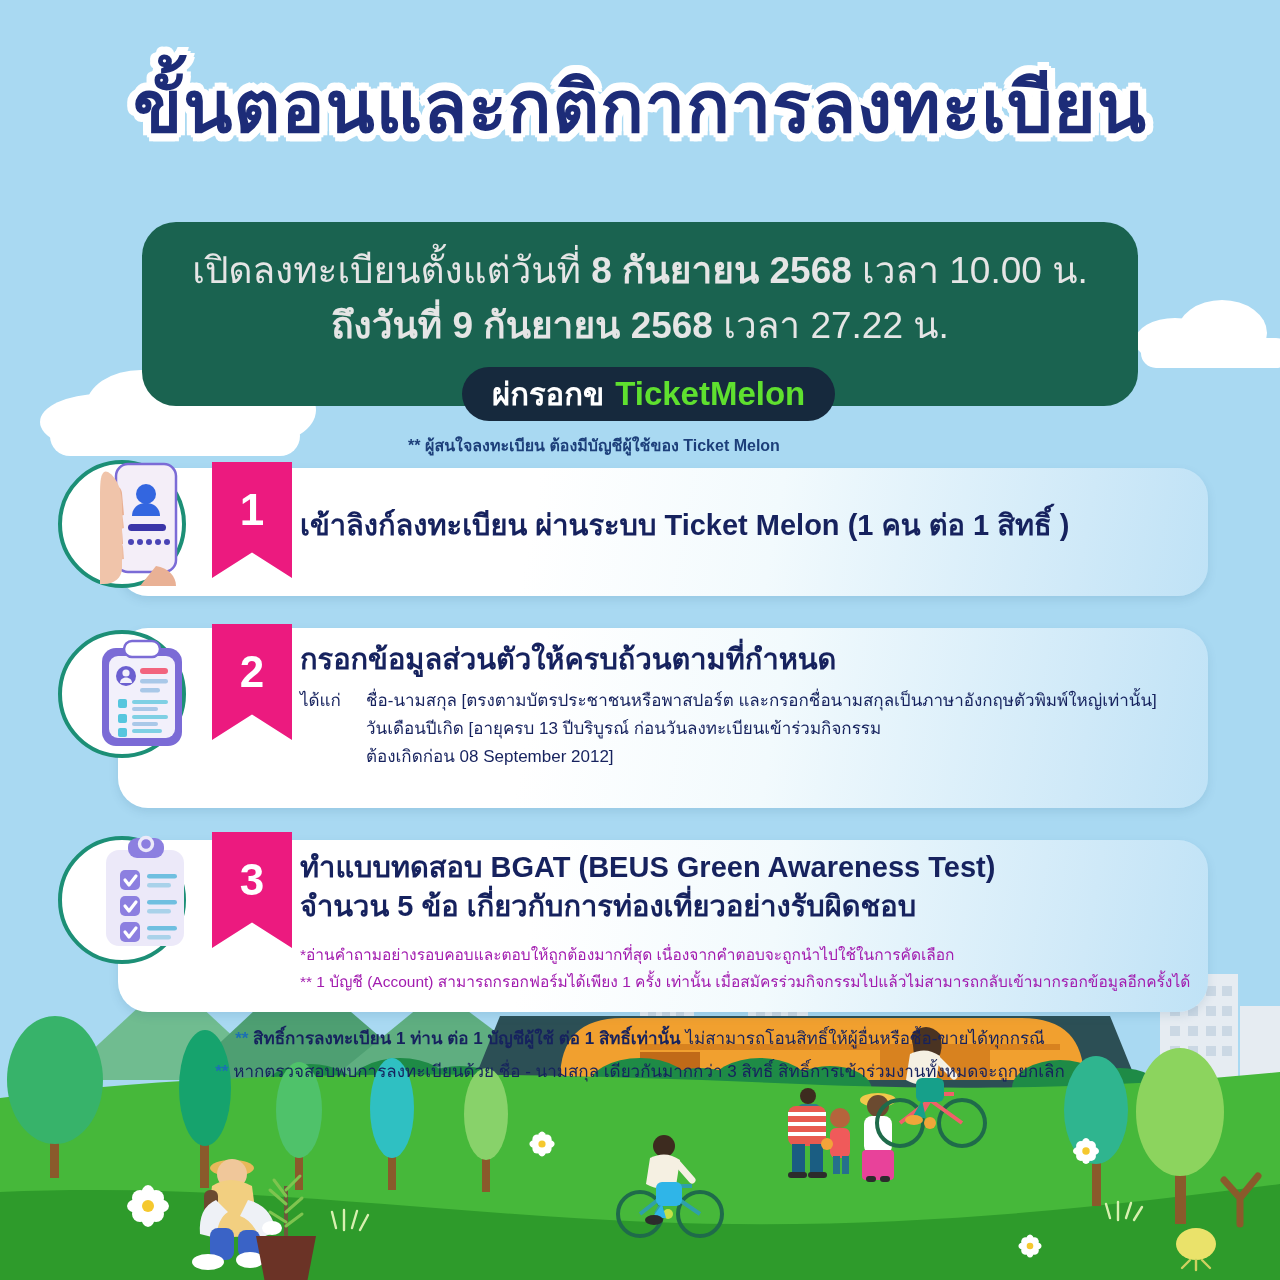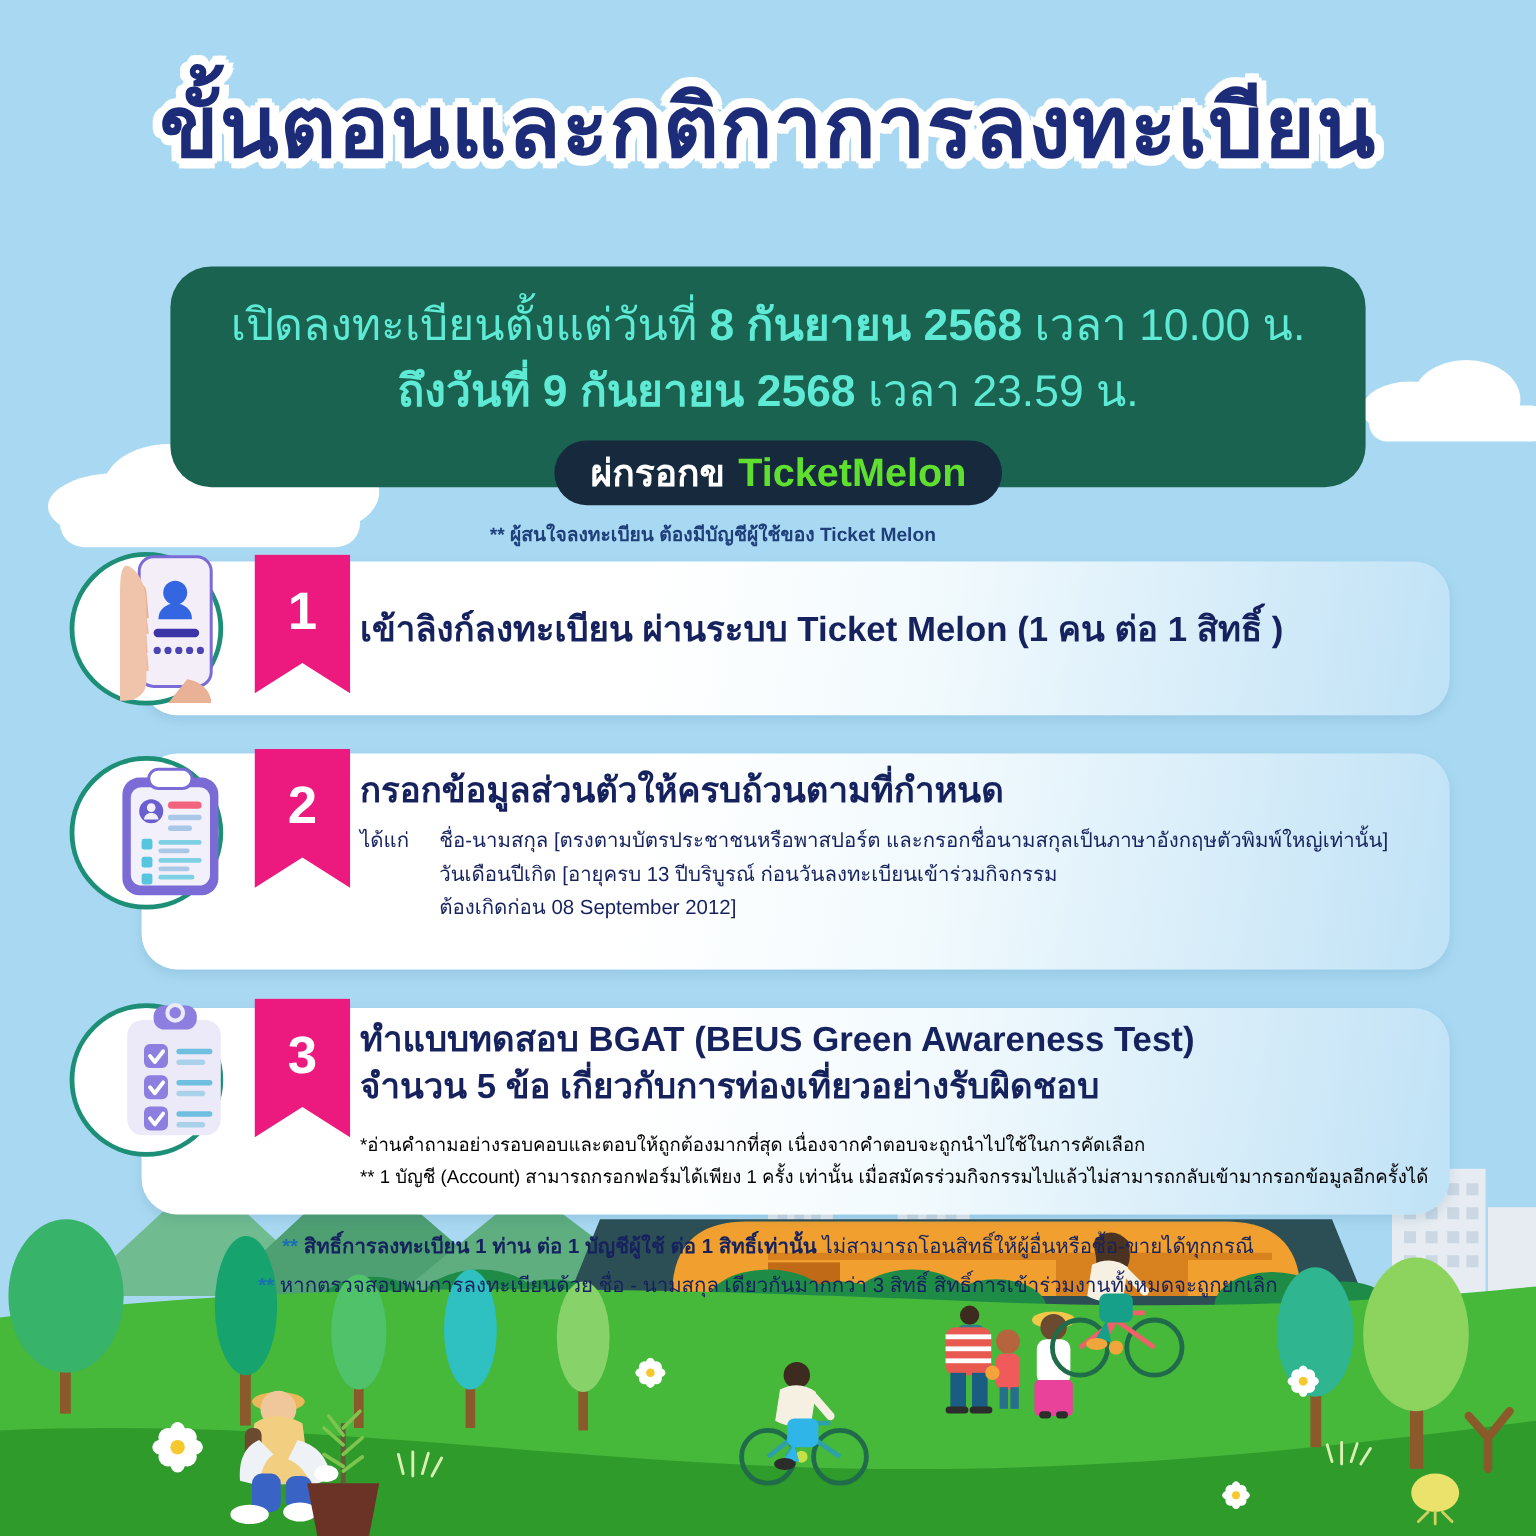--- a/index.html
+++ b/index.html
@@ -48,21 +48,21 @@
     position: absolute;
     left: 142px; top: 222px;
     width: 996px; height: 184px;
     background: #1a6350;
     border-radius: 34px;
     z-index: 6;
     padding-top: 22px;
     text-align: center;
   }
   .date-line {
-    color: #5eead4;
+    color: #e5e5e5;
     font-size: 37px;
     line-height: 1.48;
     white-space: nowrap;
   }
   .date-line b { font-weight: bold; }
   .date-line .lite { font-weight: normal; }
 
   #ticket-badge {
     position: absolute;
     left: 462px; top: 367px;
@@ -139,21 +139,21 @@
     white-space: nowrap;
   }
   .step-sub {
     color: #16225e;
     font-size: 17px;
     line-height: 1.62;
     white-space: nowrap;
   }
   .step-sub .lbl { display: inline-block; width: 66px; }
   .step-note {
-    color: #000000;
+    color: #a21caf;
     font-size: 15.5px;
     line-height: 1.78;
     white-space: nowrap;
   }
   #body-1 { top: 506px; }
   #body-2 { top: 640px; }
   #body-3 { top: 848px; }
   #body-2 .step-sub-block { margin-top: 8px; padding-left: 0; }
 
   
@@ -200,21 +200,21 @@
 
   <div id="title-wrap">
     <div id="page-title">ขั้นตอนและกติกาการลงทะเบียน</div>
   </div>
 
   <div id="date-panel">
     <div class="date-line">
       <span class="lite">เปิดลงทะเบียนตั้งแต่วันที่ </span><b>8 กันยายน 2568</b><span class="lite"> เวลา 10.00 น.</span>
     </div>
     <div class="date-line">
-      <b>ถึงวันที่ </b><b>9 กันยายน 2568</b><span class="lite"> เวลา 23.59 น.</span>
+      <b>ถึงวันที่ </b><b>9 กันยายน 2568</b><span class="lite"> เวลา 27.22 น.</span>
     </div>
   </div>
 
   <div id="ticket-badge">
     <span class="via">ผ่กรอกข</span>
     <span class="brand">TicketMelon</span>
   </div>
 
   <div id="account-note">** ผู้สนใจลงทะเบียน ต้องมีบัญชีผู้ใช้ของ Ticket Melon</div>
 

